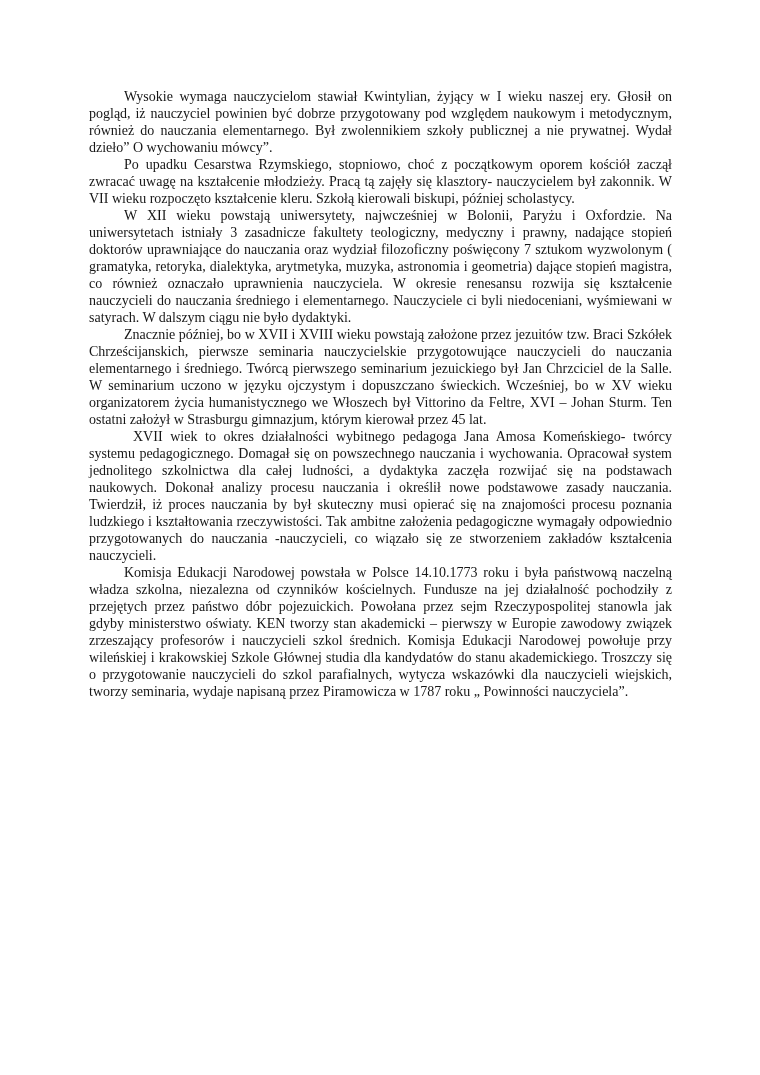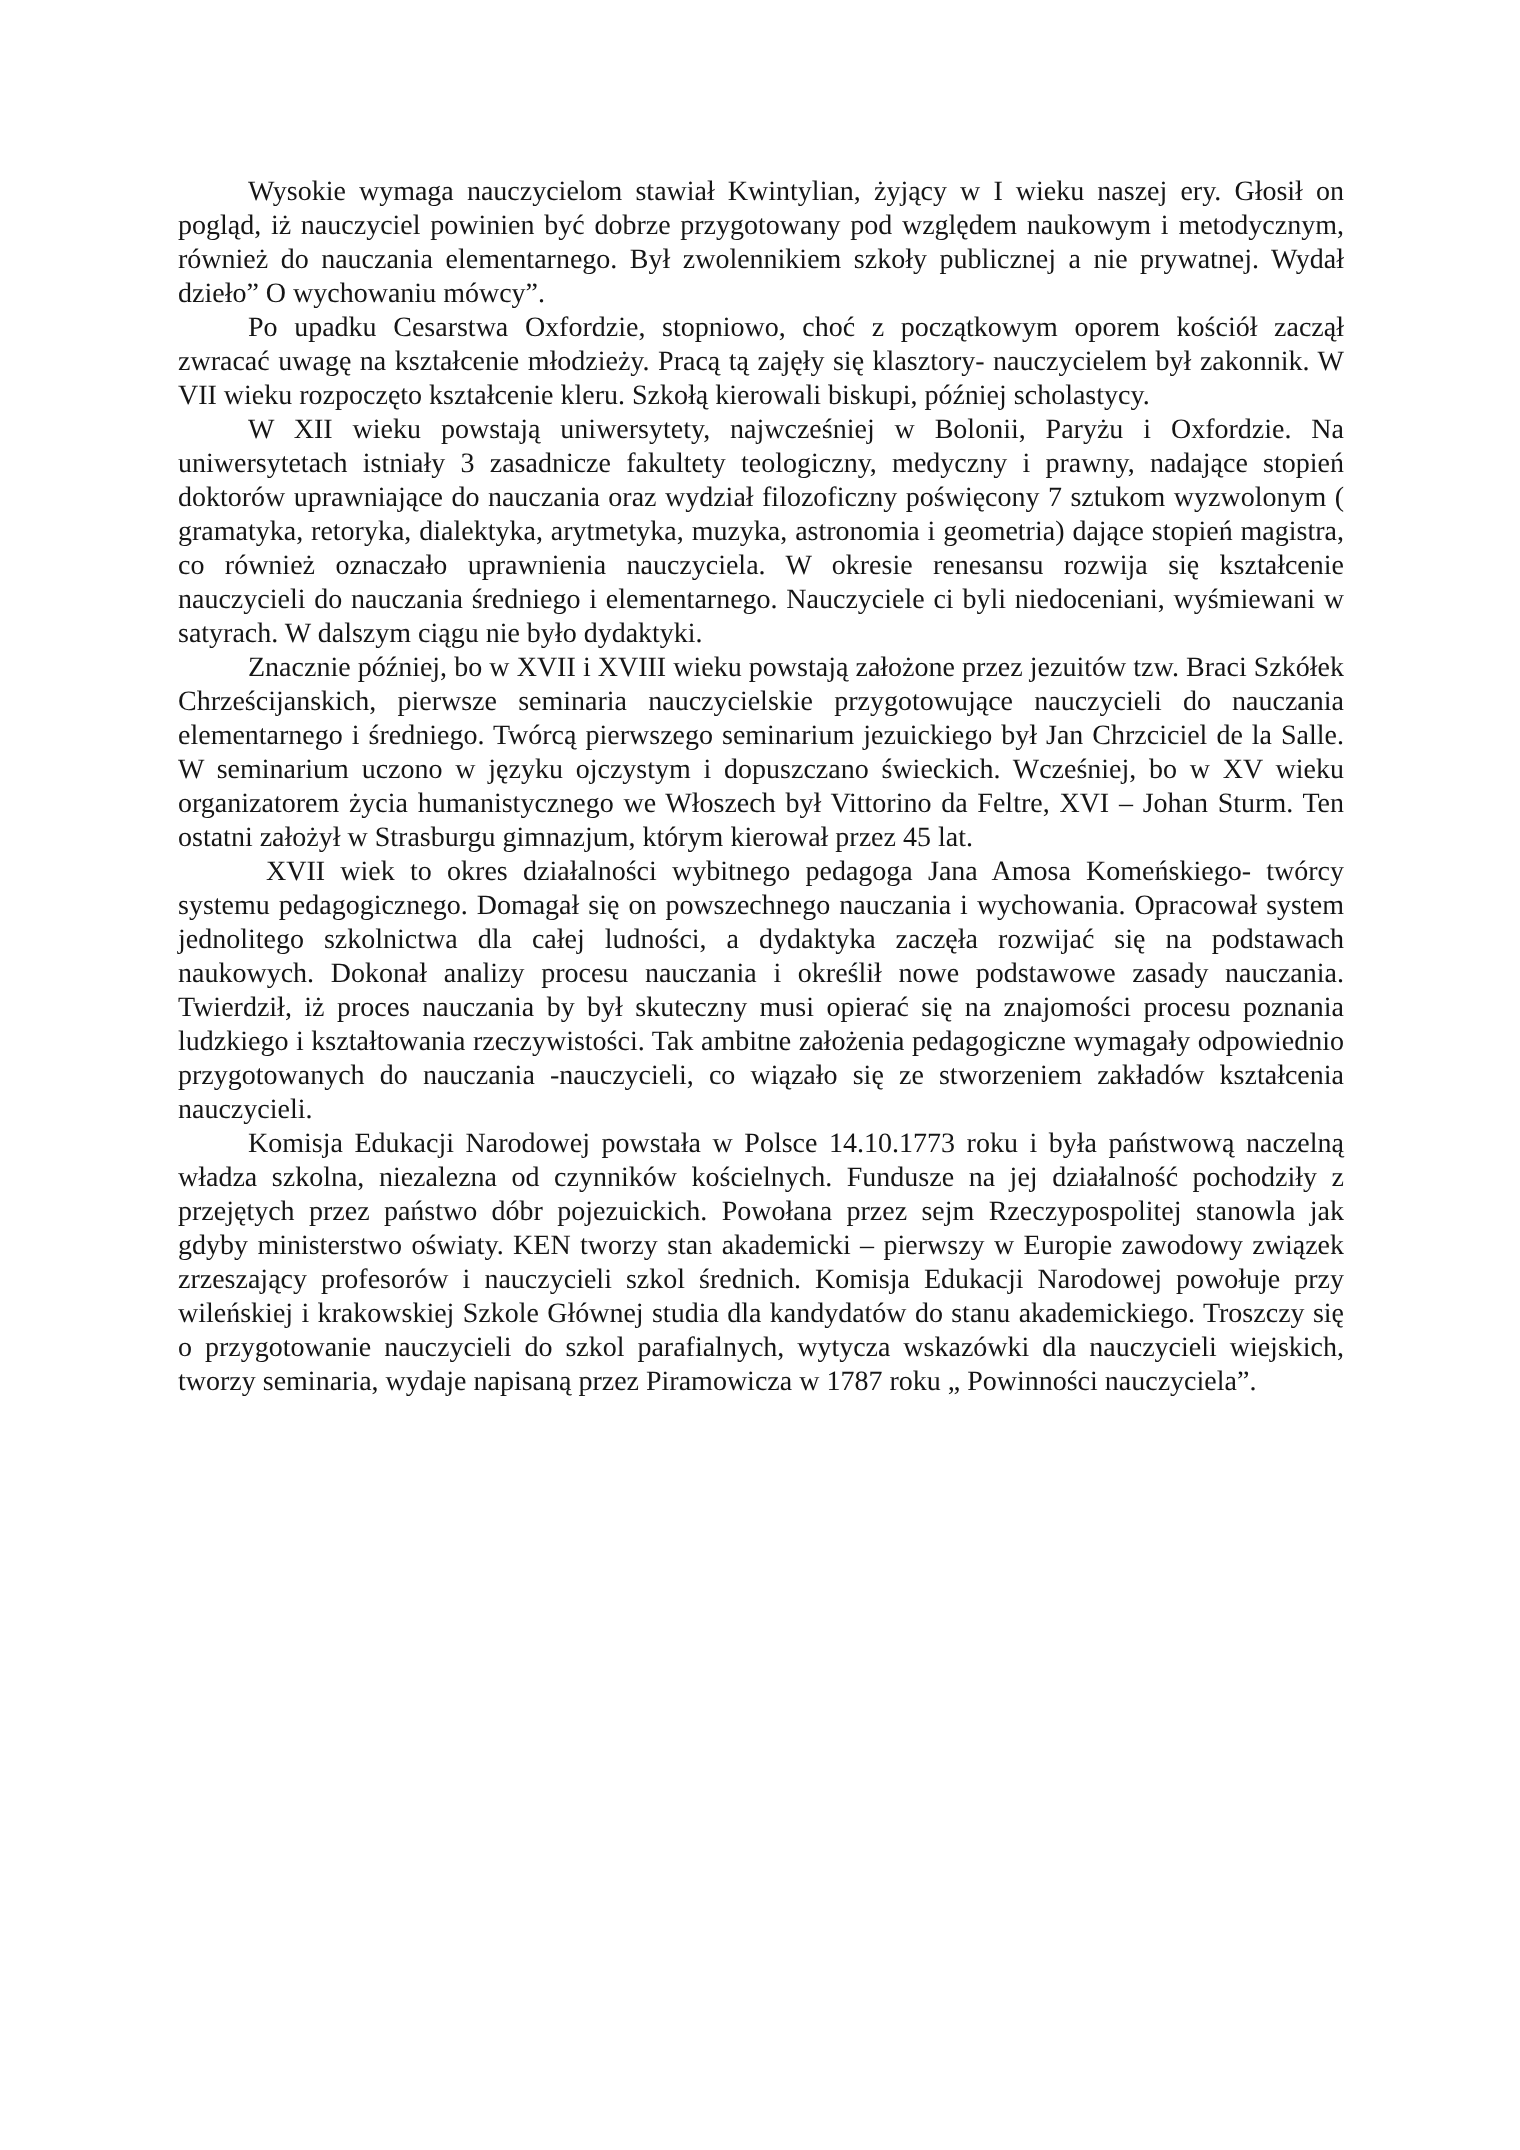--- a/index.html
+++ b/index.html
@@ -30,19 +30,19 @@
   .para.indent-lg {
     text-indent: 44px;
   }
 </style>
 </head>
 <body>
 
 <div class="page">
   <div class="doc-body">
     <p class="para">Wysokie wymaga nauczycielom stawiał Kwintylian, żyjący w I wieku naszej ery. Głosił on pogląd, iż nauczyciel powinien być dobrze przygotowany pod względem naukowym i metodycznym, również do nauczania elementarnego. Był zwolennikiem szkoły publicznej a nie prywatnej. Wydał dzieło” O wychowaniu mówcy”.</p>
-    <p class="para">Po upadku Cesarstwa Oxfordzie, stopniowo, choć z początkowym oporem kościół zaczął zwracać uwagę na kształcenie młodzieży. Pracą tą zajęły się klasztory- nauczycielem był zakonnik. W VII wieku rozpoczęto kształcenie kleru. Szkołą kierowali biskupi, później scholastycy.</p>
+    <p class="para">Po upadku Cesarstwa Rzymskiego, stopniowo, choć z początkowym oporem kościół zaczął zwracać uwagę na kształcenie młodzieży. Pracą tą zajęły się klasztory- nauczycielem był zakonnik. W VII wieku rozpoczęto kształcenie kleru. Szkołą kierowali biskupi, później scholastycy.</p>
     <p class="para">W XII wieku powstają uniwersytety, najwcześniej w Bolonii, Paryżu i Oxfordzie. Na uniwersytetach istniały 3 zasadnicze fakultety teologiczny, medyczny i prawny, nadające stopień doktorów uprawniające do nauczania oraz wydział filozoficzny poświęcony 7 sztukom wyzwolonym ( gramatyka, retoryka, dialektyka, arytmetyka, muzyka, astronomia i geometria) dające stopień magistra, co również oznaczało uprawnienia nauczyciela. W okresie renesansu rozwija się kształcenie nauczycieli do nauczania średniego i elementarnego. Nauczyciele ci byli niedoceniani, wyśmiewani w satyrach. W dalszym ciągu nie było dydaktyki.</p>
     <p class="para">Znacznie później, bo w XVII i XVIII wieku powstają założone przez jezuitów tzw. Braci Szkółek Chrześcijanskich, pierwsze seminaria nauczycielskie przygotowujące nauczycieli do nauczania elementarnego i średniego. Twórcą pierwszego seminarium jezuickiego był Jan Chrzciciel de la Salle. W seminarium uczono w języku ojczystym i dopuszczano świeckich. Wcześniej, bo w XV wieku organizatorem życia humanistycznego we Włoszech był Vittorino da Feltre, XVI – Johan Sturm. Ten ostatni założył w Strasburgu gimnazjum, którym kierował przez 45 lat.</p>
     <p class="para indent-lg">XVII wiek to okres działalności wybitnego pedagoga Jana Amosa Komeńskiego- twórcy systemu pedagogicznego. Domagał się on powszechnego nauczania i wychowania. Opracował system jednolitego szkolnictwa dla całej ludności, a dydaktyka zaczęła rozwijać się na podstawach naukowych. Dokonał analizy procesu nauczania i określił nowe podstawowe zasady nauczania. Twierdził, iż proces nauczania by był skuteczny musi opierać się na znajomości procesu poznania ludzkiego i kształtowania rzeczywistości. Tak ambitne założenia pedagogiczne wymagały odpowiednio przygotowanych do nauczania -nauczycieli, co wiązało się ze stworzeniem zakładów kształcenia nauczycieli.</p>
     <p class="para">Komisja Edukacji Narodowej powstała w Polsce 14.10.1773 roku i była państwową naczelną władza szkolna, niezalezna od czynników kościelnych. Fundusze na jej działalność pochodziły z przejętych przez państwo dóbr pojezuickich. Powołana przez sejm Rzeczypospolitej stanowla jak gdyby ministerstwo oświaty. KEN tworzy stan akademicki – pierwszy w Europie zawodowy związek zrzeszający profesorów i nauczycieli szkol średnich. Komisja Edukacji Narodowej powołuje przy wileńskiej i krakowskiej Szkole Głównej studia dla kandydatów do stanu akademickiego. Troszczy się o przygotowanie nauczycieli do szkol parafialnych, wytycza wskazówki dla nauczycieli wiejskich, tworzy seminaria, wydaje napisaną przez Piramowicza w 1787 roku „ Powinności nauczyciela”.</p>
   </div>
 </div>
 
 </body></html>

